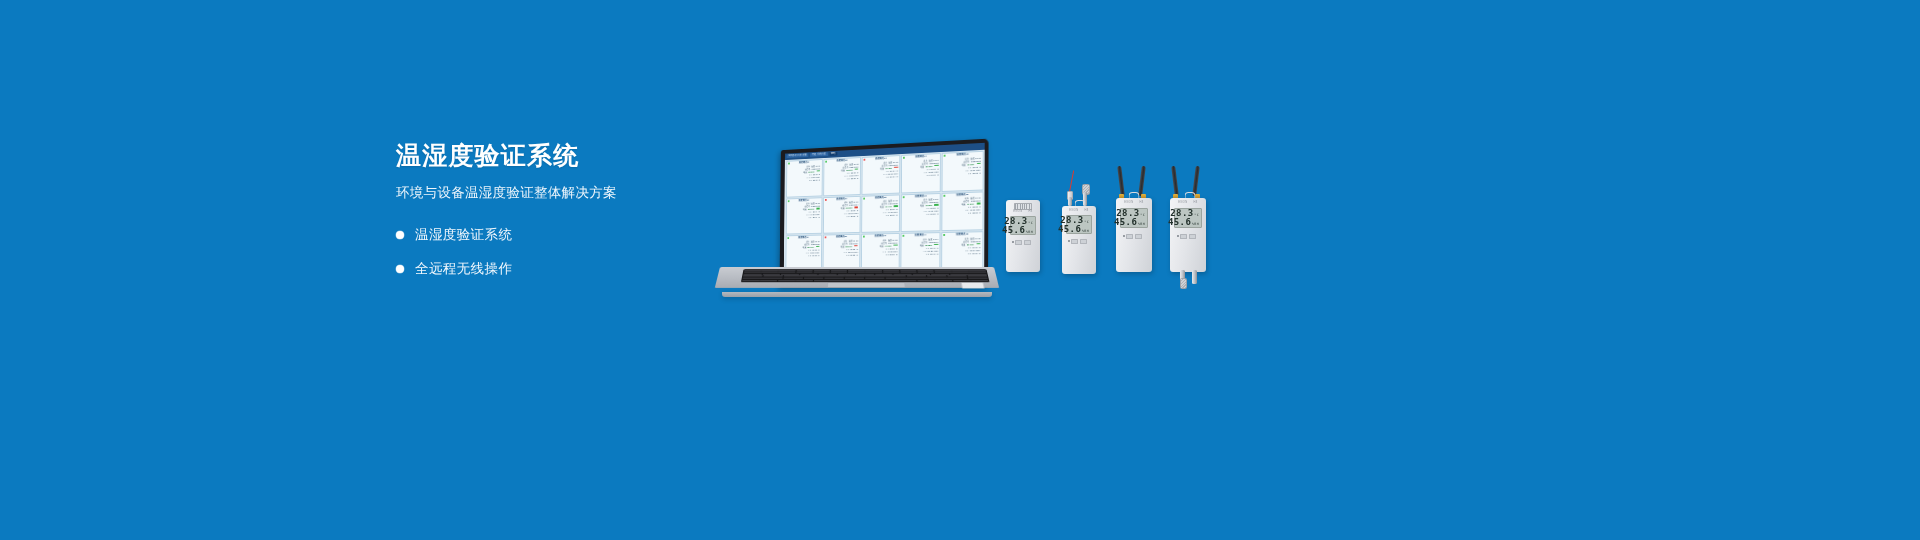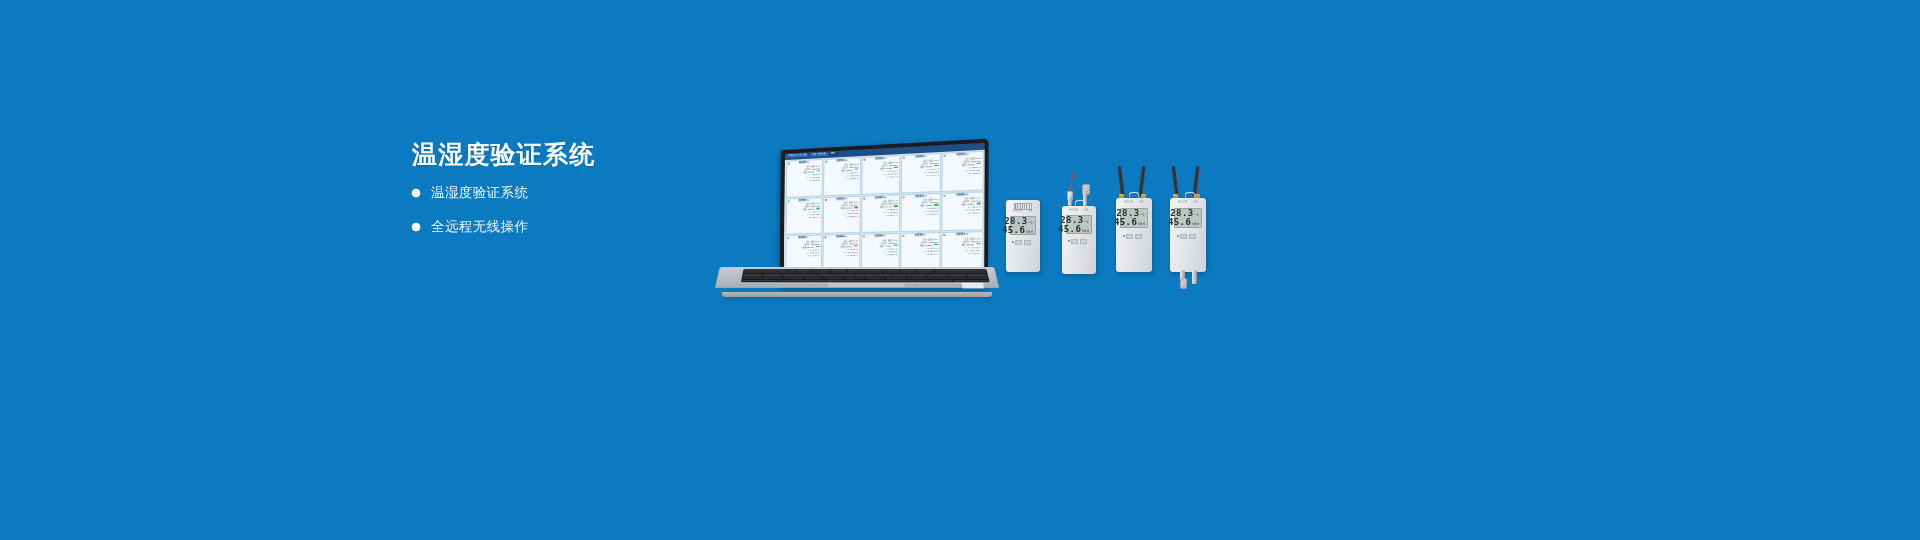--- a/index.html
+++ b/index.html
@@ -5,21 +5,21 @@
   html,body{margin:0;padding:0;}
   body{
     width:1920px;height:540px;overflow:hidden;
     background:#0b7ac0;
     font-family:"Liberation Sans","DejaVu Sans",sans-serif;
     position:relative;
   }
   .stage{position:absolute;inset:0;background:#0b7ac0;}
 
   
-  .copy{position:absolute;left:412px;top:140px;width:330px;color:#fff;font-family:Liberation Serif, serif;}
+  .copy{position:absolute;left:396px;top:140px;width:330px;color:#fff;}
   .copy .title{
     font-size:25px;font-weight:bold;letter-spacing:1.2px;
     color:#ffffff;line-height:1.2;margin:0 0 14px 0;
     text-shadow:0 1px 2px rgba(0,0,0,.12);
   }
   .copy .subtitle{
     font-size:13.5px;font-weight:normal;color:#eef6fc;
     letter-spacing:.3px;line-height:1.3;margin:0 0 24px 0;
   }
   .bullets{list-style:none;margin:0;padding:0;}
@@ -211,20 +211,21 @@
     border:.4px solid #a9adb3;
   }
 </style>
 </head>
 <body>
 
 <div class="stage">
 
   <div class="copy">
     <h1 class="title">温湿度验证系统</h1>
+    <p class="subtitle">环境与设备温湿度验证整体解决方案</p>
     <ul class="bullets">
       <li>
         <span class="dot"></span>
         <span>温湿度验证系统</span>
       </li>
       <li>
         <span class="dot"></span>
         <span>全远程无线操作</span>
       </li>
     </ul>

